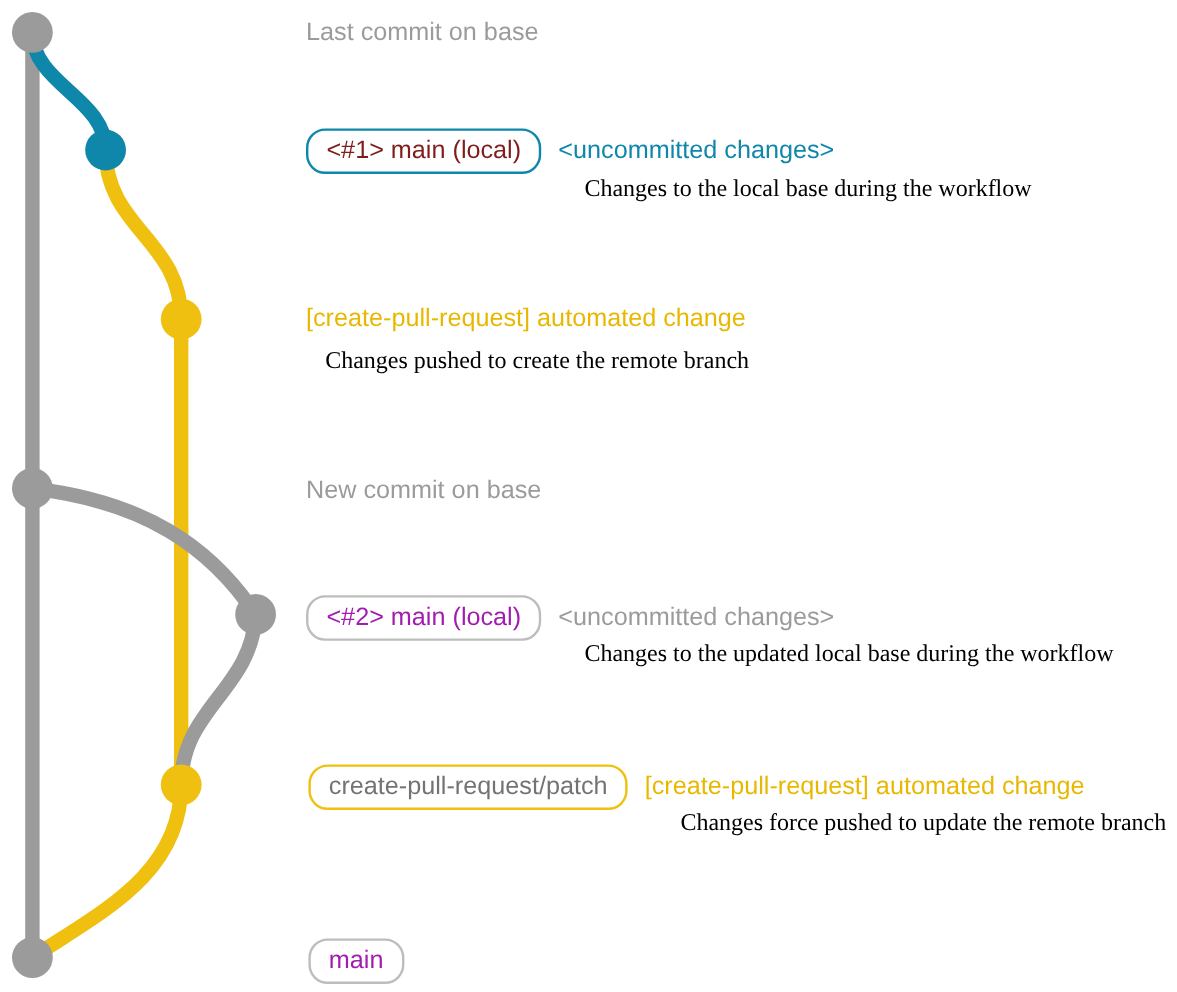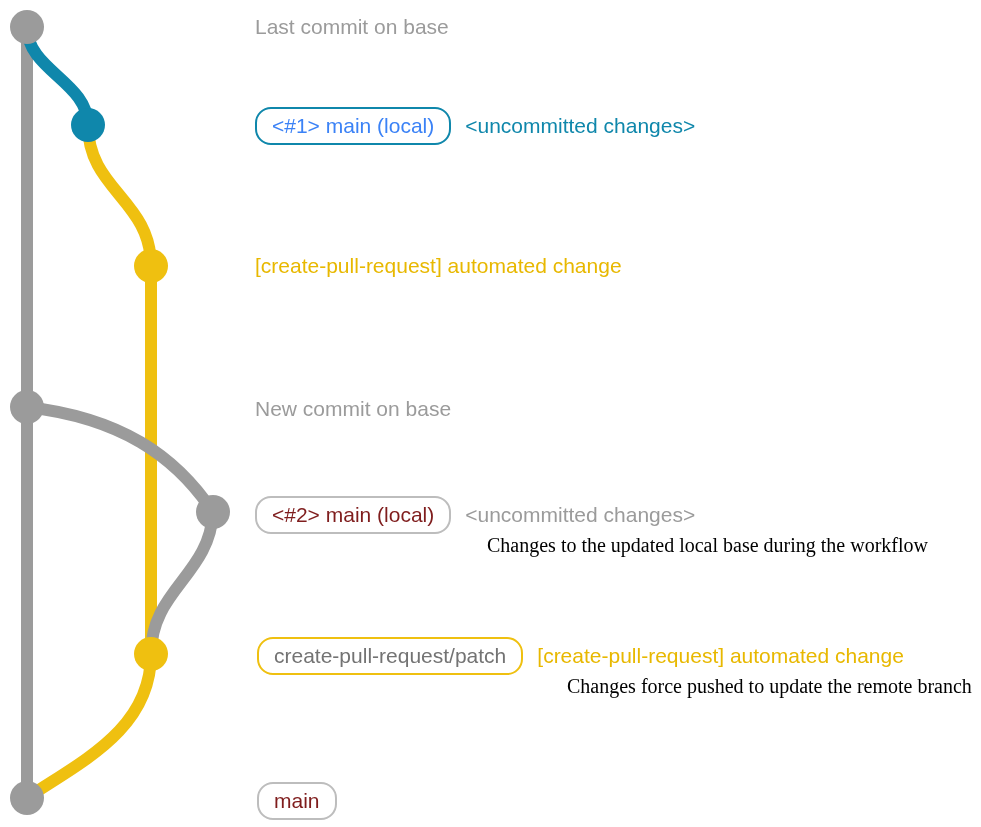--- a/index.html
+++ b/index.html
@@ -55,22 +55,22 @@
     display: inline-block;
     border: 2px solid currentColor;
     border-radius: 16px;
     padding: 6px 15px 7px 15px;
     font-family: "Liberation Sans", sans-serif;
     font-size: 21px;
     line-height: 1;
     background: #ffffff;
     white-space: nowrap;
   }
-  .pill.teal   { color: #3b82f6; border-color: #0f87ab; text-align: center; }
-  .pill.gray   { color: #7f1d1d; border-color: #bdbdbd; }
+  .pill.teal   { color: #7f1d1d; border-color: #0f87ab; text-align: center; }
+  .pill.gray   { color: #a21caf; border-color: #bdbdbd; }
   .pill.yellow { color: #737373; border-color: #efc010; }
 
   
   .subject {
     font-family: Liberation Sans, sans-serif;
     font-size: 21px;
     line-height: 1;
     margin-left: 14px;
     white-space: nowrap;
   }
@@ -122,24 +122,26 @@
 <div id="label-layer">
 
   <div class="row" style="left:255px; top:16px;">
     <span class="plain-title">Last commit on base</span>
   </div>
 
   <div class="row" style="left:255px; top:107px;">
     <span class="pill teal">&lt;#1&gt; main (local)</span>
     <span class="subject teal">&lt;uncommitted changes&gt;</span>
   </div>
+  <div class="desc" style="left:487px; top:147px;">Changes to the local base during the workflow</div>
 
   <div class="row" style="left:255px; top:255px;">
     <span class="subject yellow standalone">[create-pull-request] automated change</span>
   </div>
+  <div class="desc" style="left:271px; top:291px;">Changes pushed to create the remote branch</div>
 
   <div class="row" style="left:255px; top:398px;">
     <span class="plain-title">New commit on base</span>
   </div>
 
   <div class="row" style="left:255px; top:496px;">
     <span class="pill gray">&lt;#2&gt; main (local)</span>
     <span class="subject gray">&lt;uncommitted changes&gt;</span>
   </div>
   <div class="desc" style="left:487px; top:535px;">Changes to the updated local base during the workflow</div>

